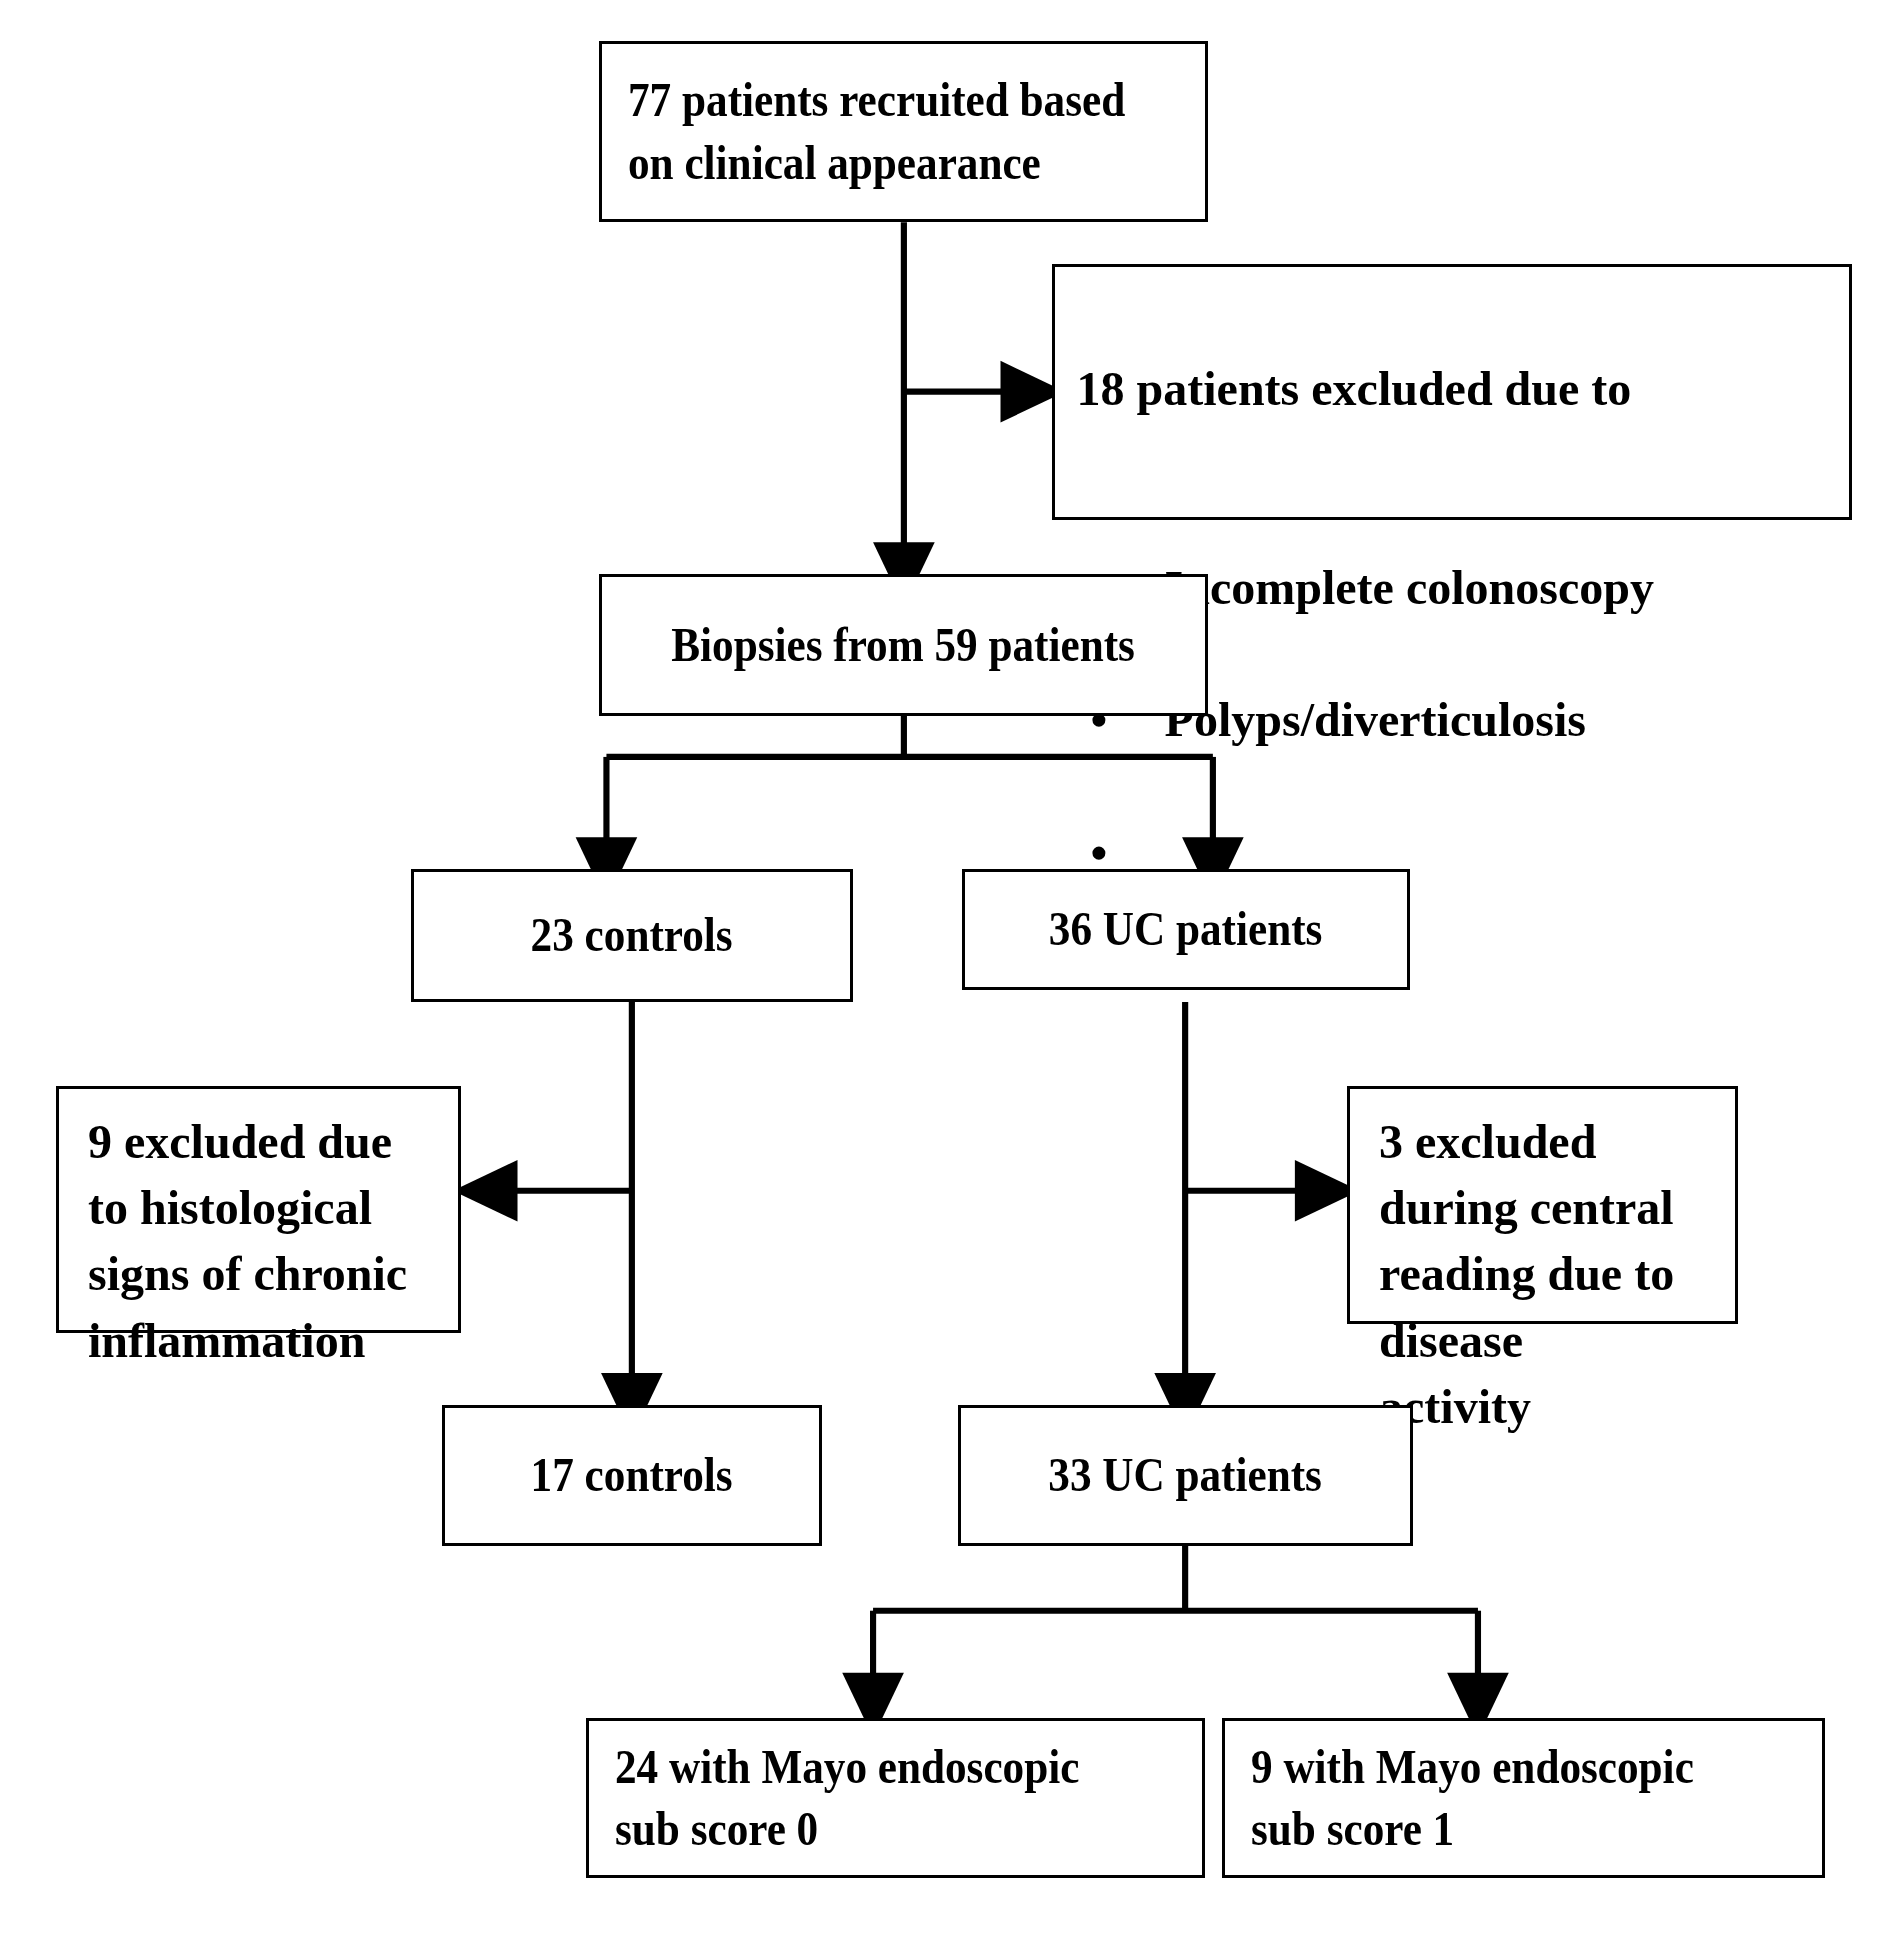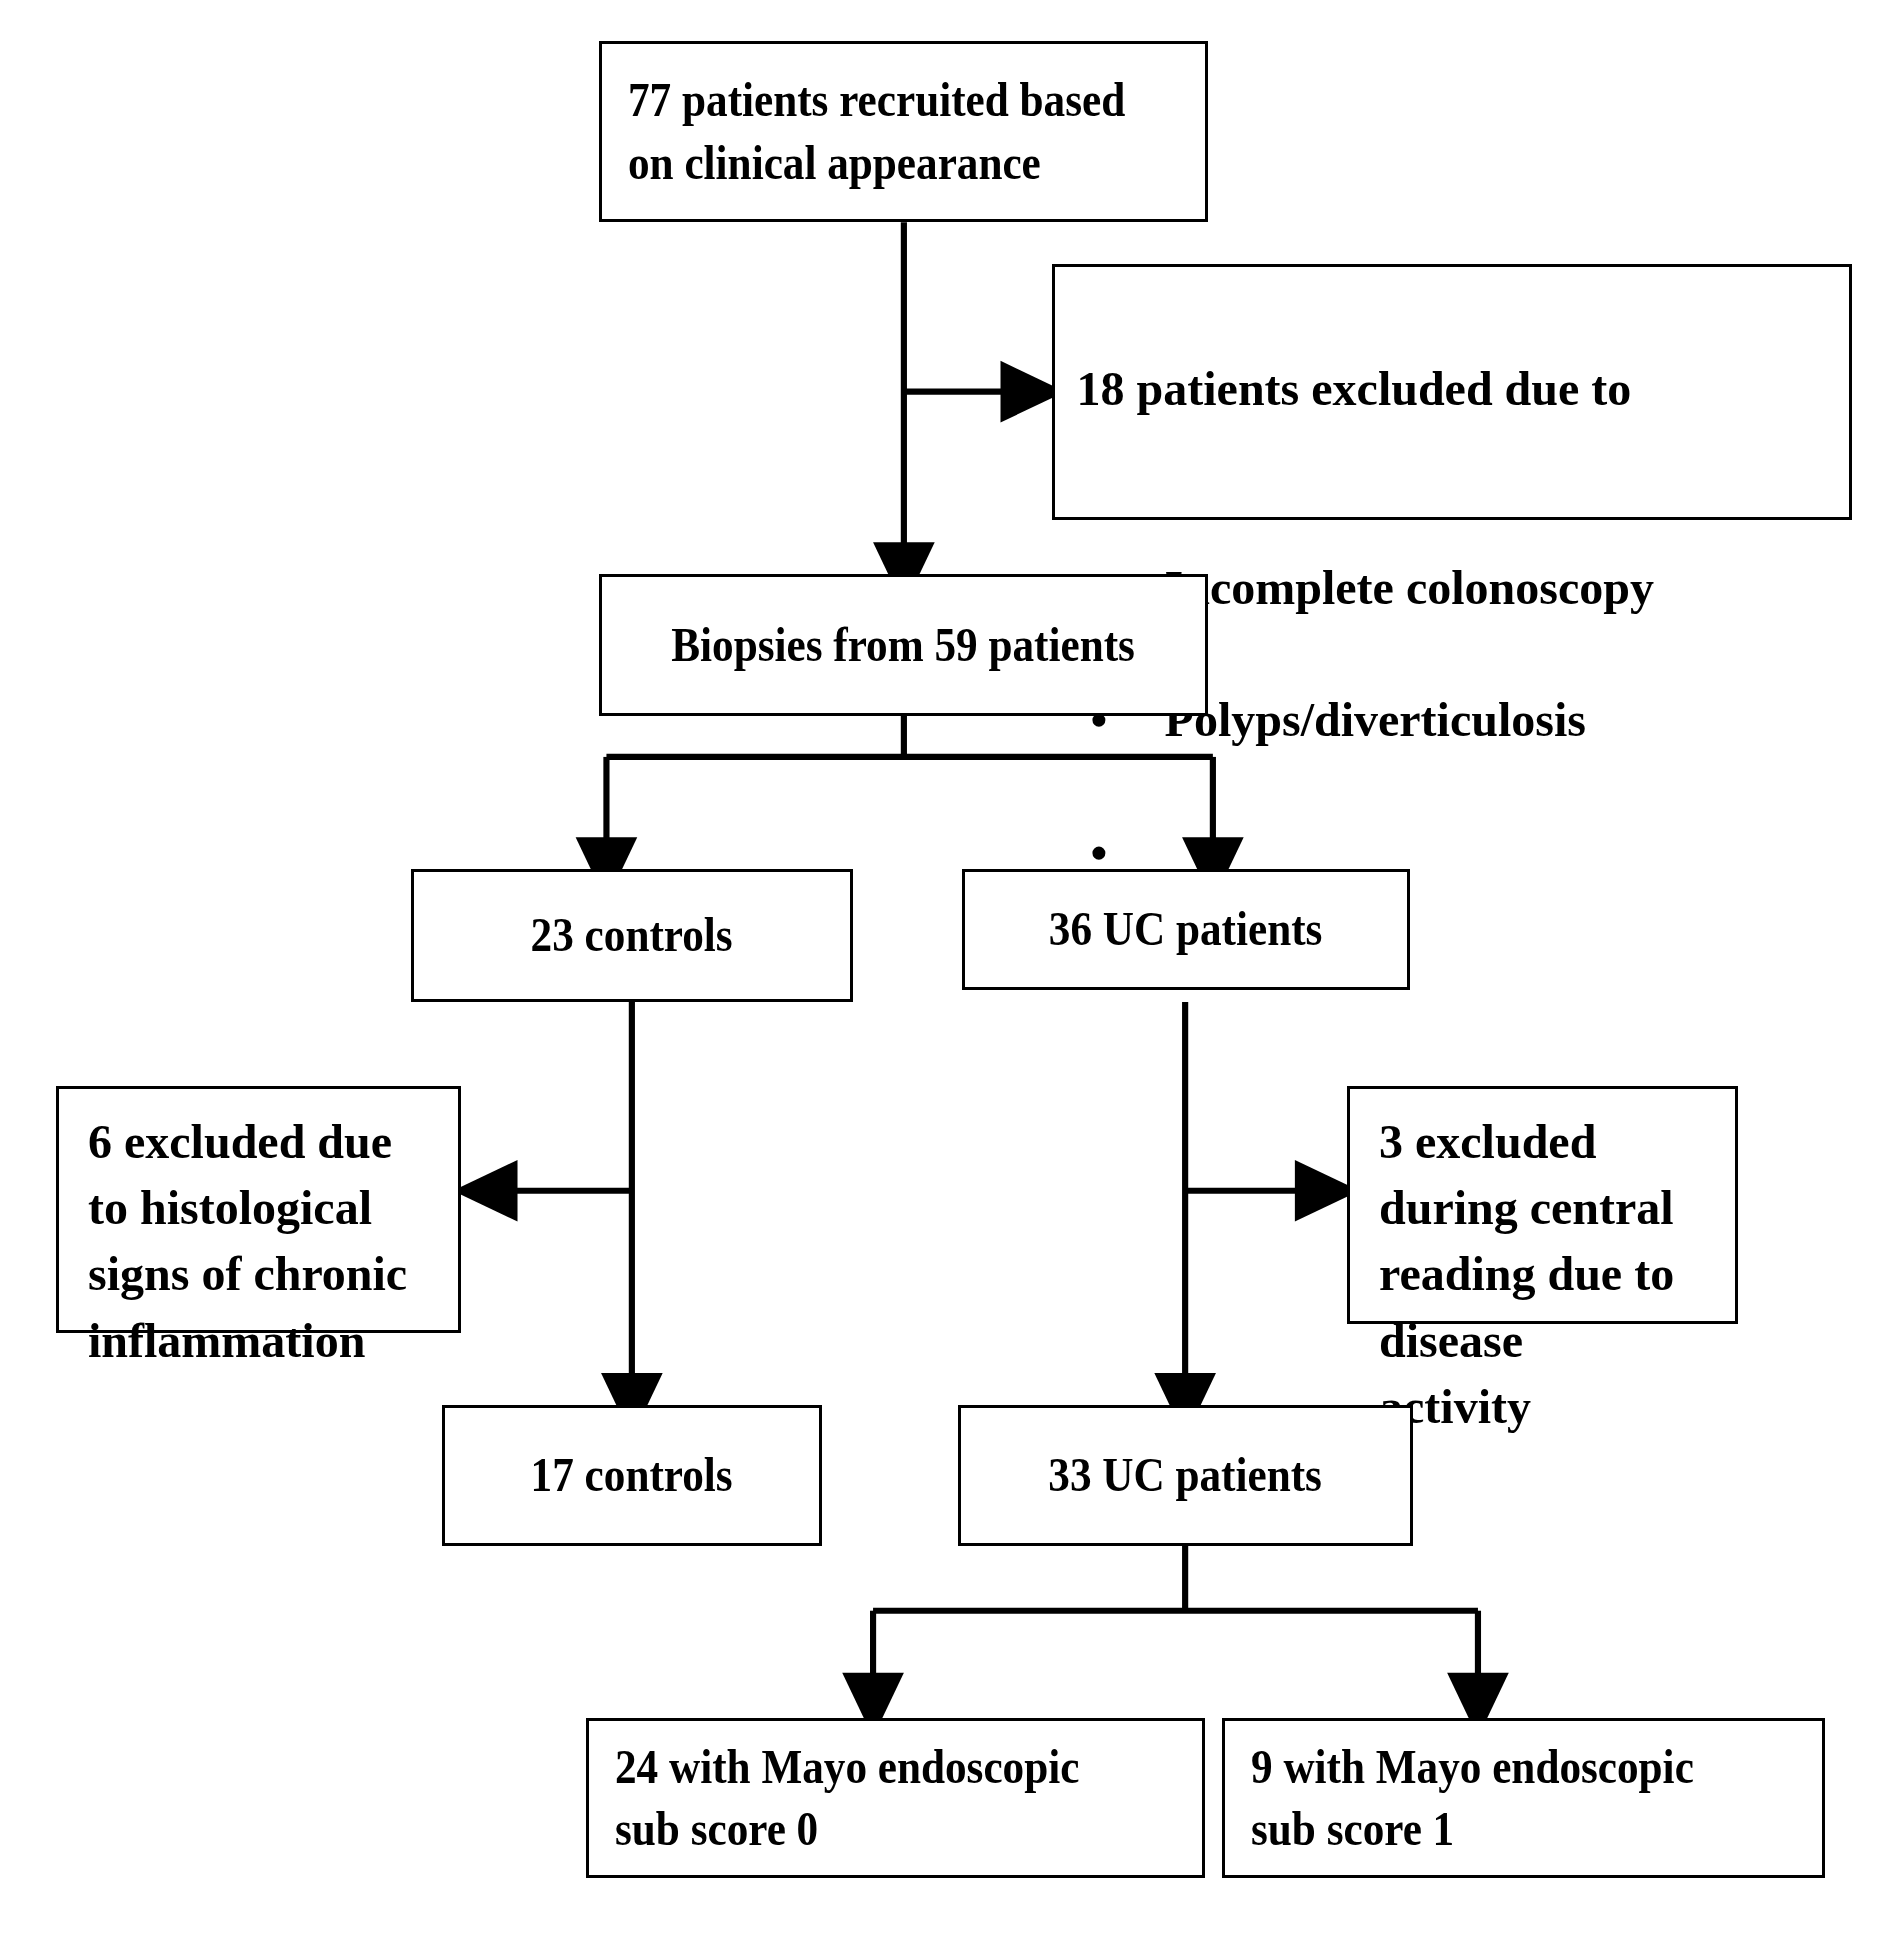--- a/index.html
+++ b/index.html
@@ -132,21 +132,21 @@
 
   <div class="node main ctr pad-c" style="left:411px;top:869px;width:442px;height:133px;">
     <span class="txt">23 controls</span>
   </div>
 
   <div class="node main ctr pad-c" style="left:962px;top:869px;width:448px;height:121px;">
     <span class="txt">36 UC patients</span>
   </div>
 
   <div class="node side" style="left:56px;top:1086px;width:405px;height:247px;align-items:flex-start;">
-    <span class="txt" style="padding:20px 10.8px 0 29px;">6 excluded due
+    <span class="txt" style="padding:20px 10.8px 0 29px;">9 excluded due
 to histological
 signs of chronic
 inflammation</span>
   </div>
 
   <div class="node side" style="left:1347px;top:1086px;width:391px;height:238px;align-items:flex-start;">
     <span class="txt" style="padding:20px 10.8px 0 29px;">3 excluded
 during central
 reading due to
 disease

